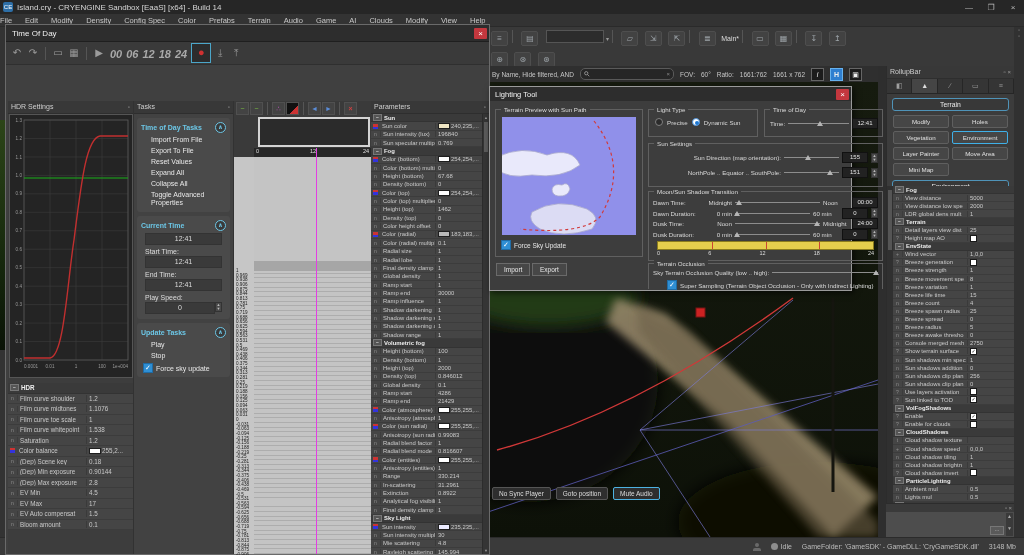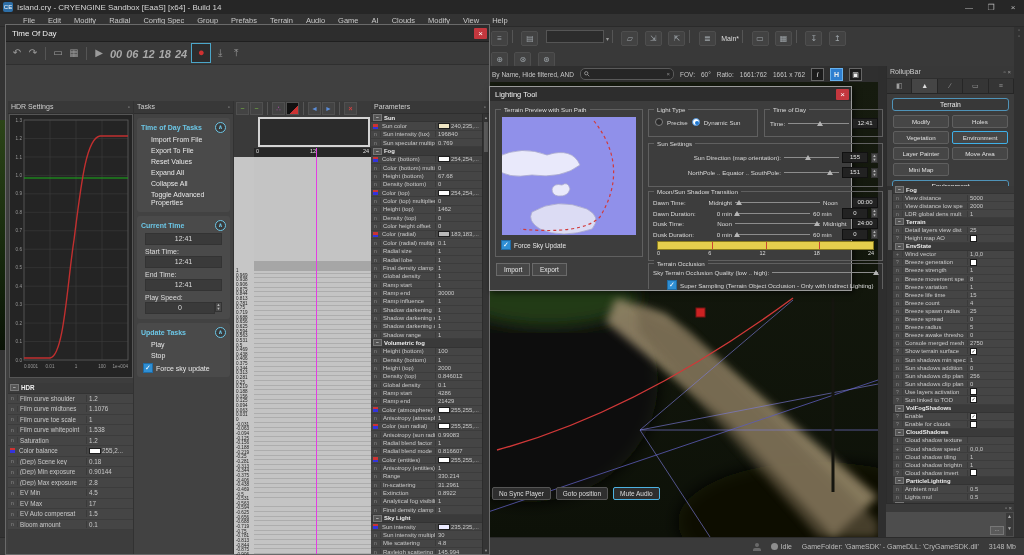--- a/index.html
+++ b/index.html
@@ -4,21 +4,21 @@
 <style>
   html,body{margin:0;padding:0;background:#222;}
   #screen{position:relative;width:1024px;height:555px;background:#c2410c;overflow:hidden;
     font-family:"Liberation Sans","DejaVu Sans",sans-serif;color:#ccc;cursor:default;}
   .abs{position:absolute;}
   
   #titlebar{left:0;top:0;width:1024px;height:14px;background:#262626;display:flex;align-items:center;font-size:8px;color:#d6d6d6;}
   #app-icon{width:10px;height:10px;margin:0 4px 0 3px;background:#2d6fa8;border-radius:2px;color:#fff;font-size:6px;line-height:10px;text-align:center;}
   #win-controls{margin-left:auto;display:flex;}
   #win-controls div{width:22px;text-align:center;font-size:8px;color:#bbb;}
-  #menubar{left:0;top:14px;width:1024px;height:13px;background:#333;display:flex;align-items:center;font-size:7.5px;color:#c9c9c9;padding-left:23px;box-sizing:border-box;gap:13px;border-bottom:1px solid #2a2a2a;}
+  #menubar{left:0;top:14px;width:1024px;height:13px;background:#333;display:flex;align-items:center;font-size:7.5px;color:#c9c9c9;padding-left:0;box-sizing:border-box;gap:13px;border-bottom:1px solid #2a2a2a;}
   #main-toolbar{left:488px;top:27px;width:536px;height:39px;background:#393939;}
   .tbi{display:inline-block;width:15px;height:13px;background:#424242;border:1px solid #4e4e4e;border-radius:2px;color:#9fa6ab;font-size:8px;line-height:13px;text-align:center;margin:2px 1px;}
   .tbsep{display:inline-block;width:1px;height:13px;background:#555;margin:2px 3px;vertical-align:middle;}
   #main-dd{display:inline-block;width:56px;height:11px;background:#2c2c2c;border:1px solid #555;margin:2px 2px;vertical-align:middle;}
   #main-label{font-size:7px;color:#ddd;}
   
   #vp-header{left:488px;top:66px;width:390px;height:16px;background:#2f2f2f;display:flex;align-items:center;font-size:6.5px;color:#c6c6c6;gap:6px;padding:0 4px;box-sizing:border-box;}
   #vp-search{width:86px;height:10px;background:#262626;border:1px solid #5a5a5a;border-radius:5px;display:flex;align-items:center;justify-content:space-between;padding:0 3px;}
   .vbtn{width:11px;height:11px;border:1px solid #666;background:#1c1c1c;color:#eee;font-size:7px;line-height:11px;text-align:center;}
   .vbtn.h{background:#2f7fd0;border-color:#67b2ee;font-weight:bold;}
@@ -148,23 +148,23 @@
       <div>—</div>
       <div>❐</div>
       <div>×</div>
     </div>
   </div>
 
   <div id="menubar" class="abs">
       <span>File</span>
       <span>Edit</span>
       <span>Modify</span>
-      <span>Radial</span>
+      <span>Density</span>
       <span>Config Spec</span>
-      <span>Group</span>
+      <span>Color</span>
       <span>Prefabs</span>
       <span>Terrain</span>
       <span>Audio</span>
       <span>Game</span>
       <span>AI</span>
       <span>Clouds</span>
       <span>Modify</span>
       <span>View</span>
       <span>Help</span>
     </div>

